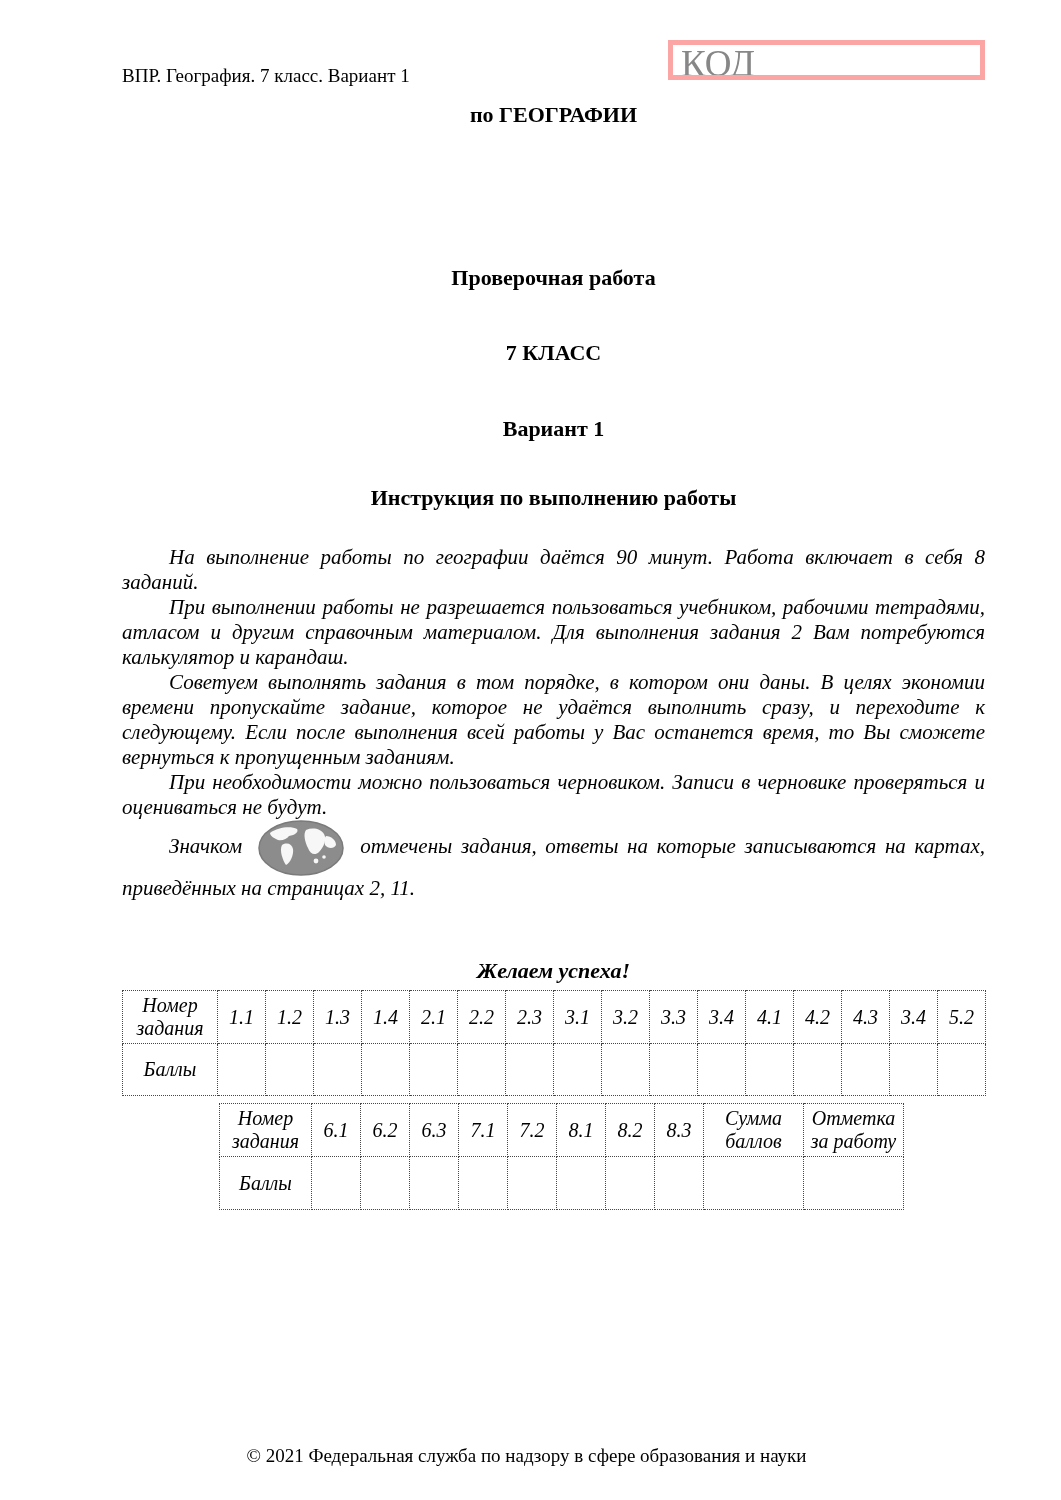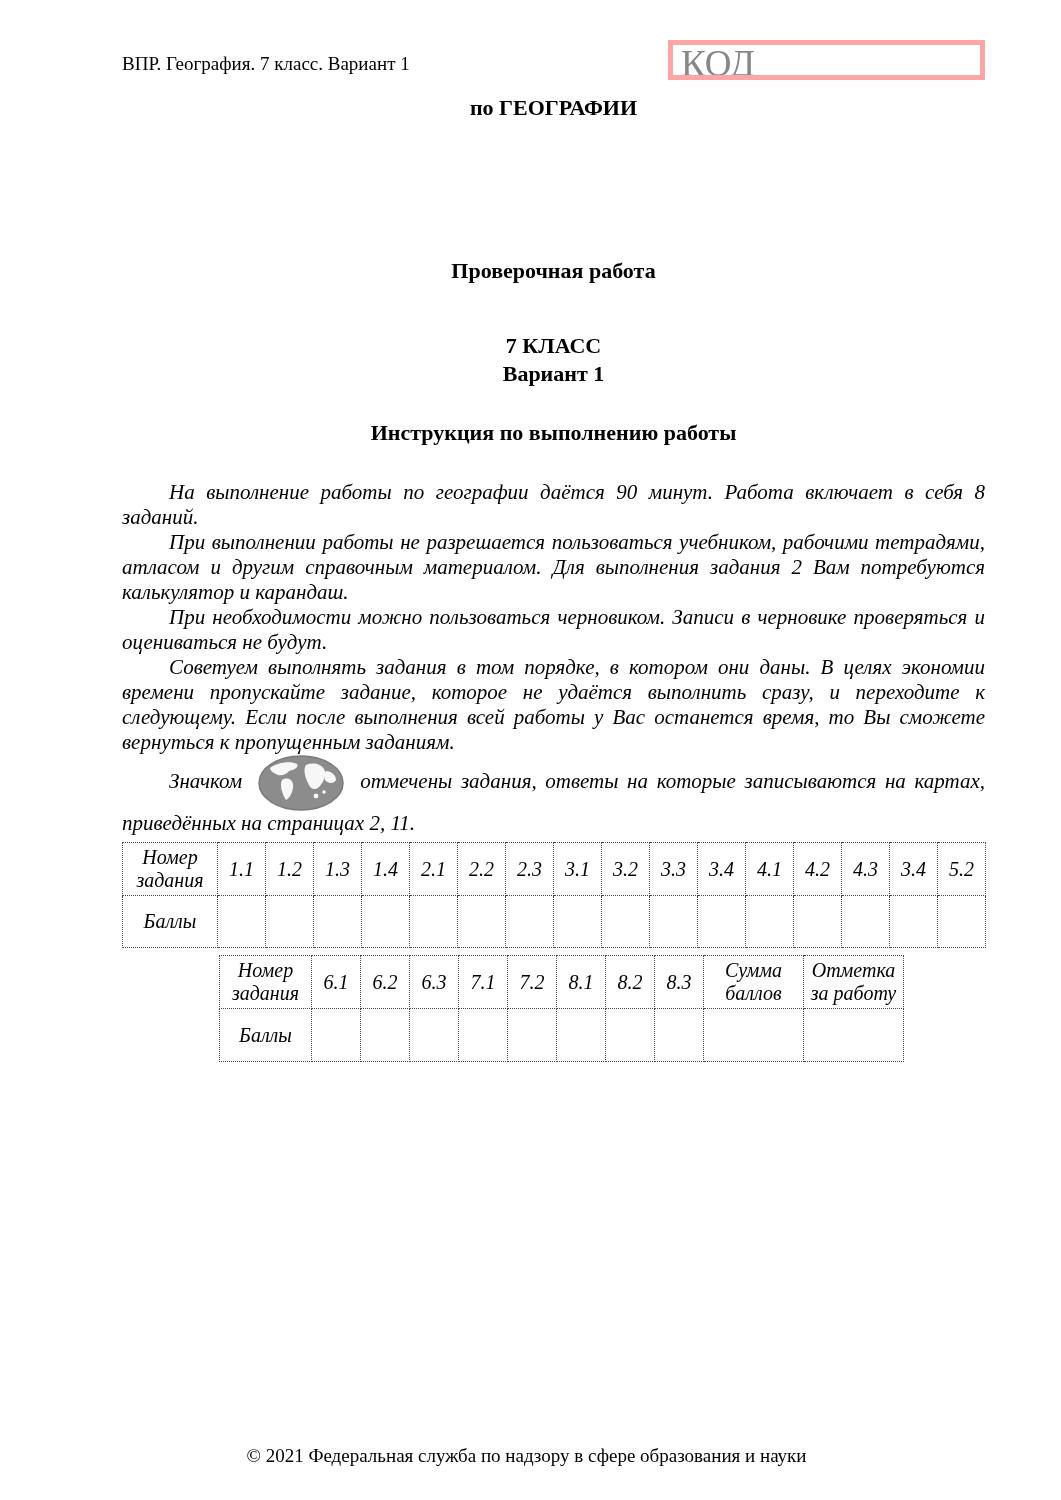--- a/index.html
+++ b/index.html
@@ -17,21 +17,21 @@
   }
   
   .top-header {
     display: flex;
     justify-content: space-between;
     align-items: flex-start;
     padding-top: 40px;
   }
   .doc-label {
     font-size: 19px;
-    margin-top: 13px;
+    margin-top: 25px;
     white-space: nowrap;
   }
   .code-box {
     width: 317px;
     height: 40px;
     box-sizing: border-box;
     border: 5px solid #fca5a5;
     color: #878787;
     font-size: 37px;
     line-height: 38px;
@@ -42,22 +42,22 @@
   .h-center {
     text-align: center;
     font-weight: bold;
     font-size: 22px;
     line-height: 28px;
     margin: 0;
   }
   .h-title1   { margin-top: 135px; }
   .h-title2   { margin-top: 14px; }
   .h-grade    { margin-top: 47px; }
-  .h-variant  { }
-  .h-instr    { margin-top: 31px; text-align: center; }
+  .h-variant  { margin-top: 48px; }
+  .h-instr    { margin-top: 41px; text-align: center; }
   
   .body-text { margin-top: 33px; }
   .body-text p {
     margin: 0;
     font-size: 21px;
     line-height: 25px;
     text-align: justify;
     text-indent: 47px;
     font-style: italic;
   }
@@ -125,39 +125,40 @@
 
   <h1 class="h-center h-title2">по ГЕОГРАФИИ</h1>
   <h1 class="h-center h-title1">Проверочная работа</h1>
   <h2 class="h-center h-grade">7 КЛАСС</h2>
   <h2 class="h-center h-variant">Вариант 1</h2>
   <h3 class="h-center h-instr">Инструкция по выполнению работы</h3>
 
   <div class="body-text">
     <p>На выполнение работы по географии даётся 90 минут. Работа включает в себя 8 заданий.</p>
     <p>При выполнении работы не разрешается пользоваться учебником, рабочими тетрадями, атласом и другим справочным материалом. Для выполнения задания 2 Вам потребуются калькулятор и карандаш.</p>
+    <p>Советуем выполнять задания в том порядке, в котором они даны. В целях экономии времени пропускайте задание, которое не удаётся выполнить сразу, и переходите к следующему. Если после выполнения всей работы у Вас останется время, то Вы сможете вернуться к пропущенным заданиям.</p>
     <p>При необходимости можно пользоваться черновиком. Записи в черновике проверяться и оцениваться не будут.</p>
-    <p>Советуем выполнять задания в том порядке, в котором они даны. В целях экономии времени пропускайте задание, которое не удаётся выполнить сразу, и переходите к следующему. Если после выполнения всей работы у Вас останется время, то Вы сможете вернуться к пропущенным заданиям.</p>
     <p class="globe-para"><span>Значком</span><svg class="globe-svg" width="86" height="56" viewBox="0 0 86 56" aria-hidden="true">
         <ellipse cx="43" cy="28" rx="42" ry="27" fill="#8c8c8c"></ellipse>
         <ellipse cx="43" cy="28" rx="42" ry="27" fill="none" stroke="#7a7a7a" stroke-width="1.5"></ellipse>
 
         <path d="M12,13 C20,7 33,6 39,9 C41,12 37,15 31,16 C29,19 24,21 20,20 C16,18 12,16 12,13 Z" fill="#f7f7f7"></path>
 
         <path d="M24,25 C29,22 34,24 35,29 C36,35 32,43 28,45 C25,41 21,30 24,25 Z" fill="#f7f7f7"></path>
 
         <path d="M48,10 C55,7 63,9 66,14 C69,19 66,27 61,32 C57,36 52,34 50,28 C47,22 45,14 48,10 Z" fill="#f7f7f7"></path>
 
         <path d="M68,16 C73,16 78,20 78,25 C76,29 70,29 67,25 C66,21 66,18 68,16 Z" fill="#f7f7f7"></path>
 
         <circle cx="58" cy="41" r="2.4" fill="#f7f7f7"></circle>
         <circle cx="66" cy="37" r="1.8" fill="#f7f7f7"></circle>
       </svg><span>отмечены задания, ответы на которые записываются на картах, приведённых на страницах 2, 11.</span></p>
   </div>
 
+  <div class="wish">Желаем успеха!</div>
 
 
   <table class="score t1">
     <colgroup>
       <col style="width:95px">
       <col span="16" style="width:48px">
     </colgroup>
     <tbody>
         <tr>
       <td class="hdr-row">Номер задания</td>

